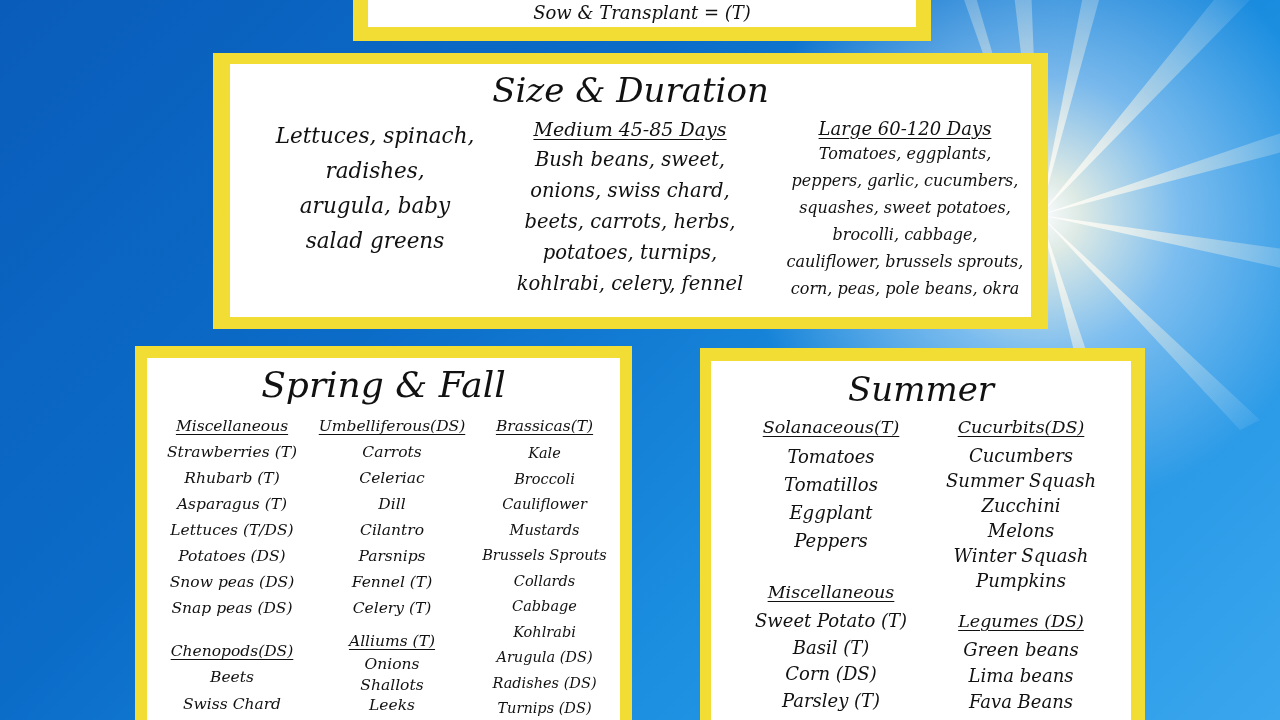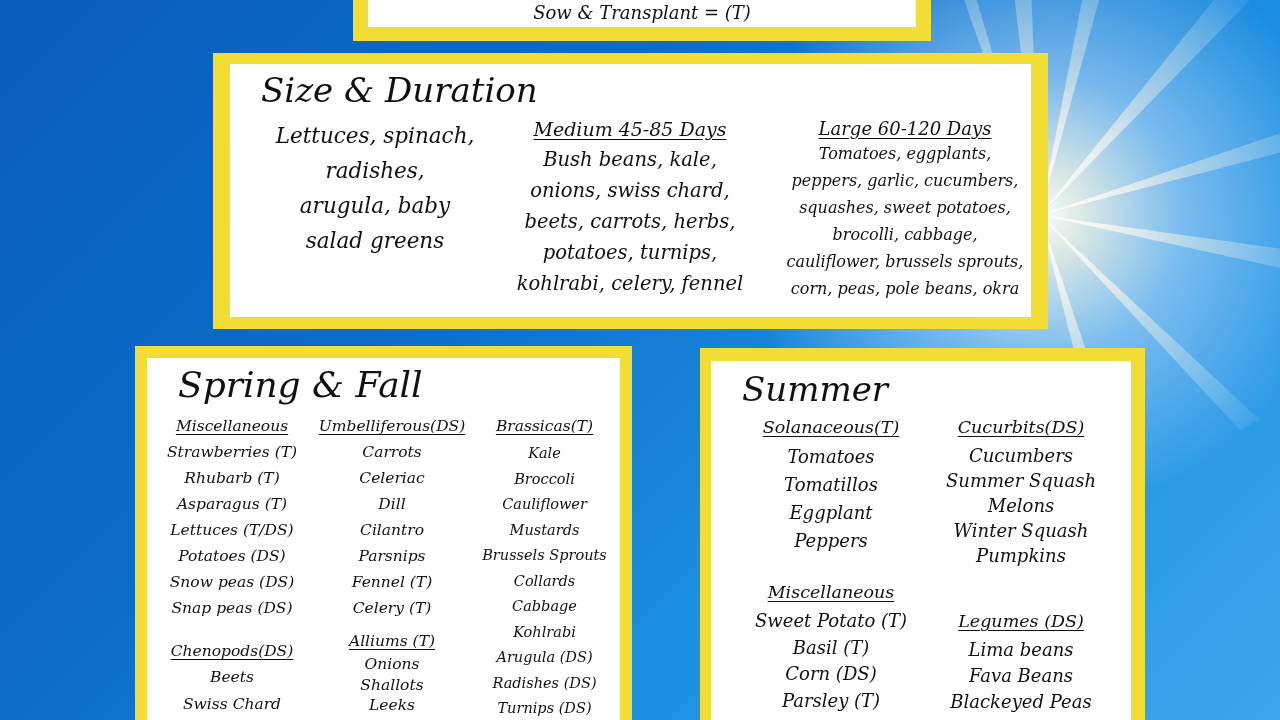--- a/index.html
+++ b/index.html
@@ -20,24 +20,23 @@
     background: #f1dd33;
   }
   .panel .inner {
     position: absolute;
     background: #ffffff;
     overflow: hidden;
   }
   .title {
     font-family: "DejaVu Serif", serif;
     font-style: italic;
-    text-align: left;
+    text-align: center;
     color: #111;
     white-space: nowrap;
-    margin-left: 31px;
   }
   .col { position: absolute; text-align: center; font-style: italic; }
   .col .hd {
     text-decoration: underline;
     text-underline-offset: 3px;
     white-space: nowrap;
     display: block;
   }
   .col .it { display: block; white-space: nowrap; }
 
@@ -130,21 +129,21 @@
 
     <div class="col c1">
       <span class="it">Lettuces, spinach,</span>
       <span class="it">radishes,</span>
       <span class="it">arugula, baby</span>
       <span class="it">salad greens</span>
     </div>
 
     <div class="col c2">
       <span class="hd">Medium 45-85 Days</span>
-      <span class="it">Bush beans, kale,</span>
+      <span class="it">Bush beans, sweet,</span>
       <span class="it">onions, swiss chard,</span>
       <span class="it">beets, carrots, herbs,</span>
       <span class="it">potatoes, turnips,</span>
       <span class="it">kohlrabi, celery, fennel</span>
     </div>
 
     <div class="col c3">
       <span class="hd">Large 60-120 Days</span>
       <span class="it">Tomatoes, eggplants,</span>
       <span class="it">peppers, garlic, cucumbers,</span>
@@ -232,25 +231,27 @@
       <span class="it">Sweet Potato (T)</span>
       <span class="it">Basil (T)</span>
       <span class="it">Corn (DS)</span>
       <span class="it">Parsley (T)</span>
     </div>
 
     <div class="col c2">
       <span class="hd">Cucurbits(DS)</span>
       <span class="it">Cucumbers</span>
       <span class="it">Summer Squash</span>
+      <span class="it">Zucchini</span>
       <span class="it">Melons</span>
       <span class="it">Winter Squash</span>
       <span class="it">Pumpkins</span>
     </div>
 
     <div class="col c2 lower">
       <span class="hd">Legumes (DS)</span>
+      <span class="it">Green beans</span>
       <span class="it">Lima beans</span>
       <span class="it">Fava Beans</span>
       <span class="it">Blackeyed Peas</span>
     </div>
   </div>
 </div>
 
 </body></html>

